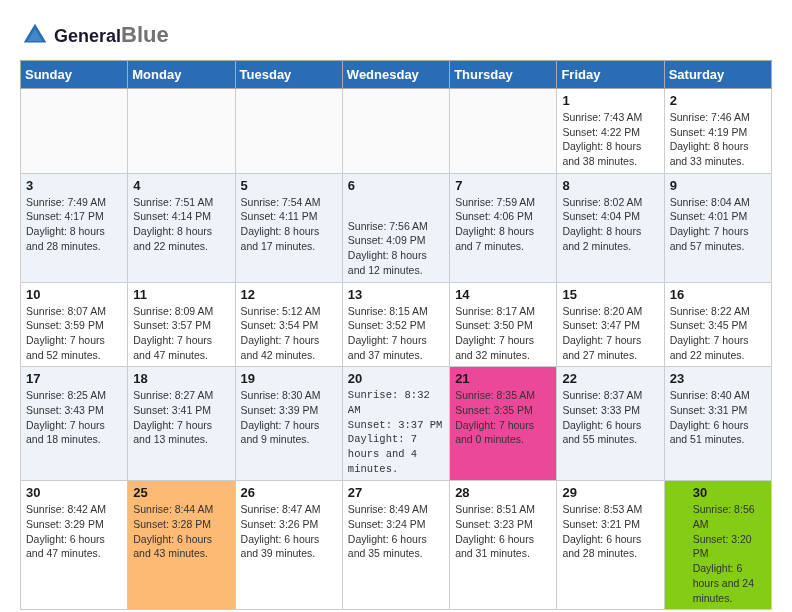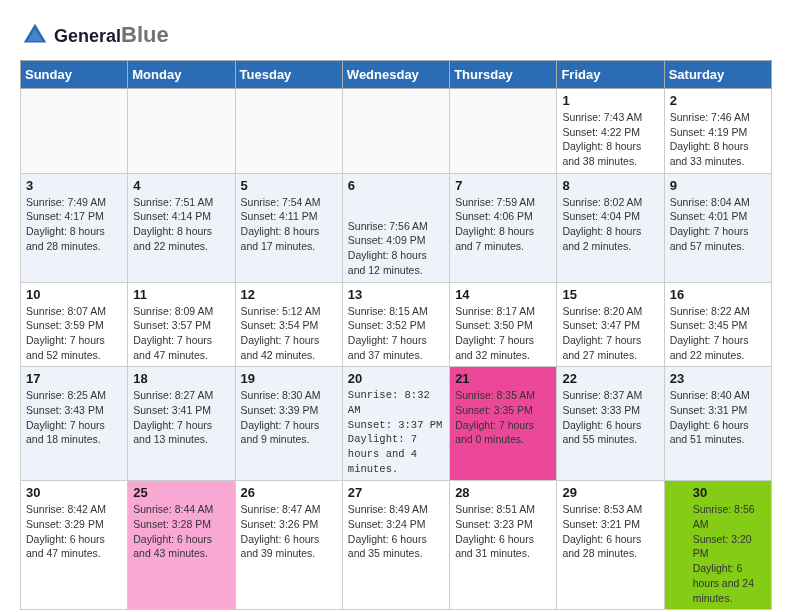--- a/index.html
+++ b/index.html
@@ -270,21 +270,21 @@
 Daylight: 6 hours and 51 minutes.</div>
         </td>
       </tr>
       <tr>
         <td style="background: rgb(255, 255, 255);">
           <span class="day-number">30</span>
           <div class="day-info" style="white-space: pre-line;">Sunrise: 8:42 AM
 Sunset: 3:29 PM
 Daylight: 6 hours and 47 minutes.</div>
         </td>
-        <td style="background: #f9a8d4; margin-left: 40px;">
+        <td style="background: #fdba74; margin-left: 40px;">
           <span class="day-number">25</span>
           <div class="day-info" style="white-space: pre-line;">Sunrise: 8:44 AM
 Sunset: 3:28 PM
 Daylight: 6 hours and 43 minutes.</div>
         </td>
         <td style="background: rgb(255, 255, 255);">
           <span class="day-number">26</span>
           <div class="day-info" style="white-space: pre-line;">Sunrise: 8:47 AM
 Sunset: 3:26 PM
 Daylight: 6 hours and 39 minutes.</div>

